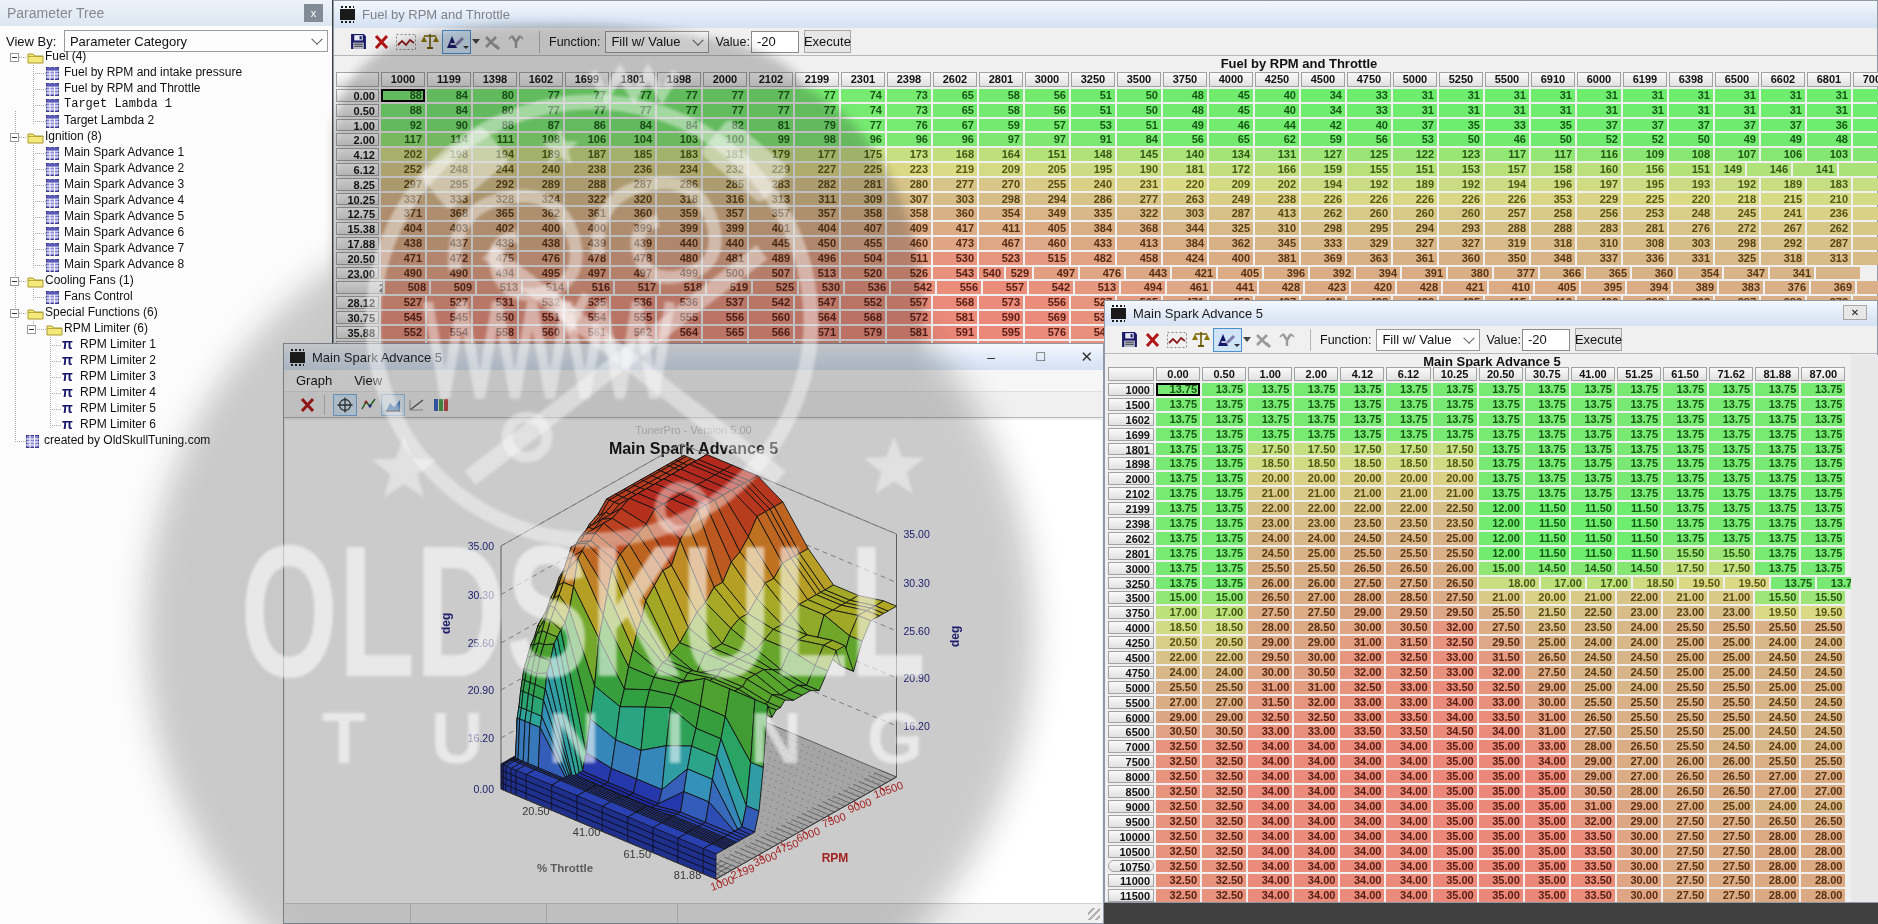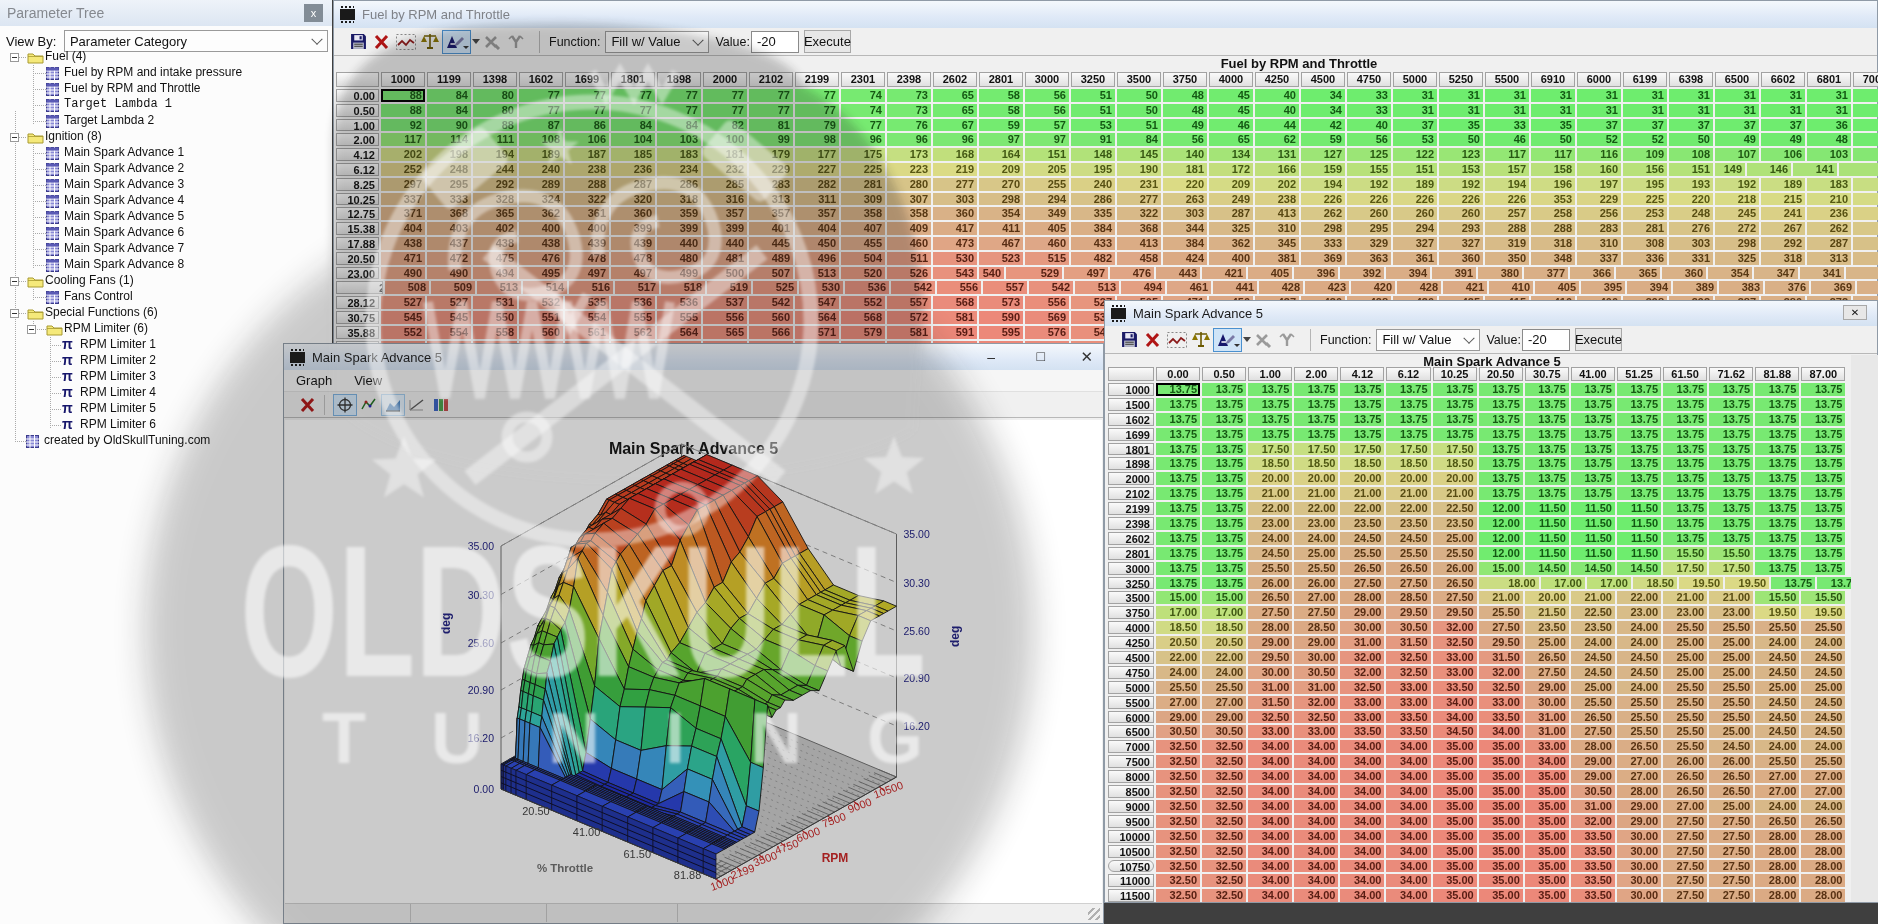--- a/index.html
+++ b/index.html
@@ -742,21 +742,21 @@
       <div class="gc" style="width:44px;background:hsl(18,63%,70%);color:hsl(18,65%,21%)">497</div>
       <div class="gc" style="width:44px;background:hsl(18,63%,70%);color:hsl(18,65%,21%)">497</div>
       <div class="gc" style="width:44px;background:hsl(17,63%,70%);color:hsl(17,65%,21%)">499</div>
       <div class="gc" style="width:44px;background:hsl(17,64%,70%);color:hsl(17,65%,21%)">500</div>
       <div class="gc" style="width:44px;background:hsl(16,65%,70%);color:hsl(16,65%,21%)">507</div>
       <div class="gc" style="width:44px;background:hsl(15,66%,70%);color:hsl(15,65%,21%)">513</div>
       <div class="gc" style="width:44px;background:hsl(14,67%,70%);color:hsl(14,65%,21%)">520</div>
       <div class="gc" style="width:44px;background:hsl(13,68%,70%);color:hsl(13,65%,21%)">526</div>
       <div class="gc" style="width:44px;background:hsl(11,70%,70%);color:hsl(11,65%,21%)">543</div>
       <div class="gc" style="width:25px;background:hsl(11,70%,70%);color:hsl(11,65%,21%)">540</div>
-      <div class="gc" style="width:56px;background:hsl(13,68%,70%);color:hsl(13,65%,21%)">529</div>
+      <div class="gc" style="width:26px;background:hsl(13,68%,70%);color:hsl(13,65%,21%)">529</div>
       <div class="gc" style="width:44px;background:hsl(18,63%,70%);color:hsl(18,65%,21%)">497</div>
       <div class="gc" style="width:44px;background:hsl(21,60%,70%);color:hsl(21,65%,21%)">476</div>
       <div class="gc" style="width:44px;background:hsl(24,55%,69%);color:hsl(24,65%,21%)">443</div>
       <div class="gc" style="width:44px;background:hsl(26,54%,69%);color:hsl(26,65%,21%)">421</div>
       <div class="gc" style="width:44px;background:hsl(27,54%,69%);color:hsl(27,65%,21%)">405</div>
       <div class="gc" style="width:44px;background:hsl(28,53%,69%);color:hsl(28,65%,21%)">396</div>
       <div class="gc" style="width:44px;background:hsl(28,53%,69%);color:hsl(28,65%,21%)">392</div>
       <div class="gc" style="width:44px;background:hsl(28,53%,69%);color:hsl(28,65%,21%)">394</div>
       <div class="gc" style="width:44px;background:hsl(28,53%,69%);color:hsl(28,65%,21%)">391</div>
       <div class="gc" style="width:44px;background:hsl(29,53%,69%);color:hsl(29,65%,21%)">380</div>
@@ -995,20 +995,21 @@
       </span>
      <span class="tbtn">
         <svg width="16" height="16" viewBox="0 0 16 16">
           <rect x="1" y="2" width="4" height="12" fill="#3a63c4"></rect>
           <rect x="6" y="2" width="4" height="12" fill="#48a048"></rect>
           <rect x="11" y="2" width="4" height="12" fill="#c44848"></rect>
         </svg>
       </span>
   </div>
   <div style="position:absolute;left:1px;top:76px;right:1px;bottom:20px;background:#fff;overflow:hidden;">
+    <div style="position:absolute;left:0;top:4px;width:100%;text-align:center;font-size:11px;color:#c9c9c9;">TunerPro - Version 5.00</div>
     <div style="position:absolute;left:0;top:20px;width:100%;text-align:center;font-size:16px;font-weight:bold;color:#111;">Main Spark Advance 5</div>
   </div>
   <div style="position:absolute;left:0;top:0;width:820px;height:580px;overflow:hidden;">
       <svg width="820" height="580" style="position:absolute;left:0;top:0">
         <line x1="217.0" y1="394.0" x2="397.5" y2="292.0" stroke="#9a9a9a" stroke-width="1" stroke-dasharray="5,4"></line>
         <line x1="397.5" y1="292.0" x2="612.5" y2="382.0" stroke="#9a9a9a" stroke-width="1" stroke-dasharray="5,4"></line>
         <line x1="217.0" y1="346.0" x2="397.5" y2="244.0" stroke="#9a9a9a" stroke-width="1" stroke-dasharray="5,4"></line>
         <line x1="397.5" y1="244.0" x2="612.5" y2="334.0" stroke="#9a9a9a" stroke-width="1" stroke-dasharray="5,4"></line>
         <line x1="217.0" y1="299.0" x2="397.5" y2="197.0" stroke="#9a9a9a" stroke-width="1" stroke-dasharray="5,4"></line>
         <line x1="397.5" y1="197.0" x2="612.5" y2="287.0" stroke="#9a9a9a" stroke-width="1" stroke-dasharray="5,4"></line>

